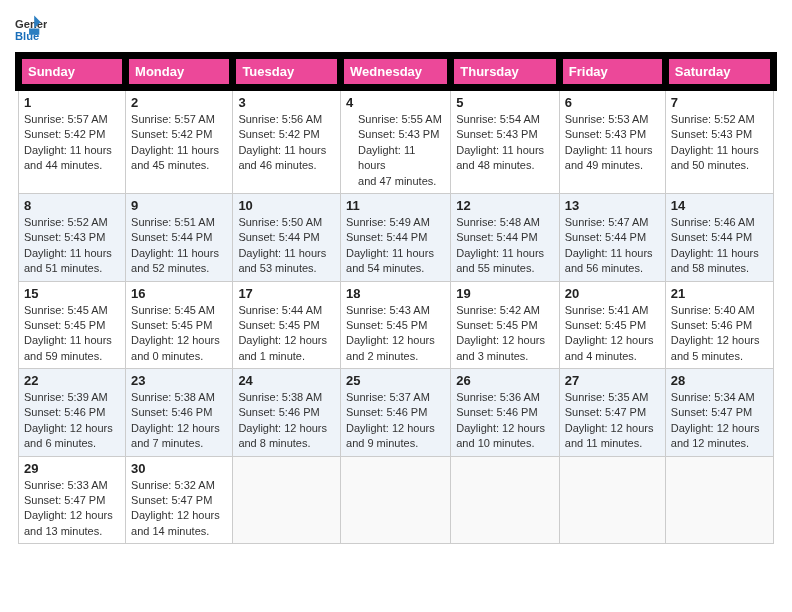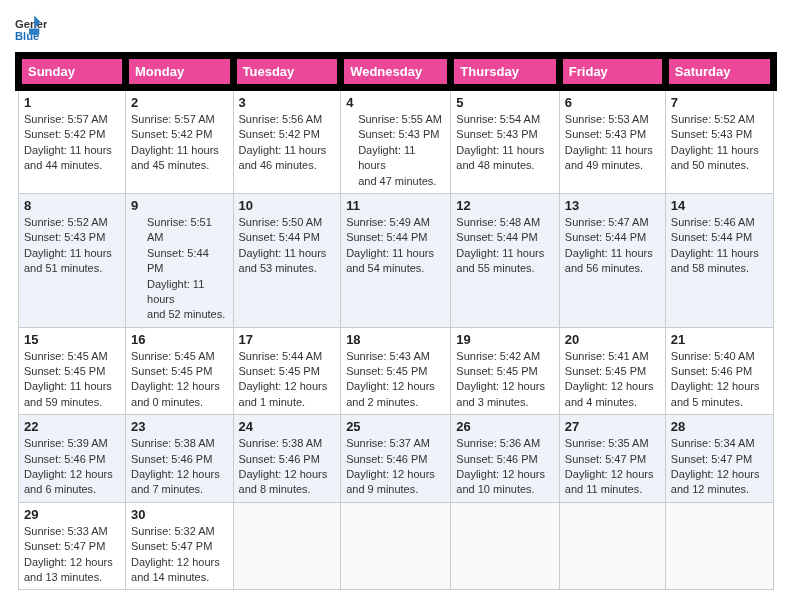--- a/index.html
+++ b/index.html
@@ -184,21 +184,21 @@
       <tr>
         <td>
           <span class="day-num">8</span>
           <div class="day-info" style="white-space: pre-line;">Sunrise: 5:52 AM
 Sunset: 5:43 PM
 Daylight: 11 hours
 and 51 minutes.</div>
         </td>
         <td>
           <span class="day-num">9</span>
-          <div class="day-info" style="white-space: pre-line; margin-left: 16px;">Sunrise: 5:51 AM
+          <div class="day-info" style="white-space: pre-line;">Sunrise: 5:51 AM
 Sunset: 5:44 PM
 Daylight: 11 hours
 and 52 minutes.</div>
         </td>
         <td>
           <span class="day-num">10</span>
           <div class="day-info" style="white-space: pre-line;">Sunrise: 5:50 AM
 Sunset: 5:44 PM
 Daylight: 11 hours
 and 53 minutes.</div>

